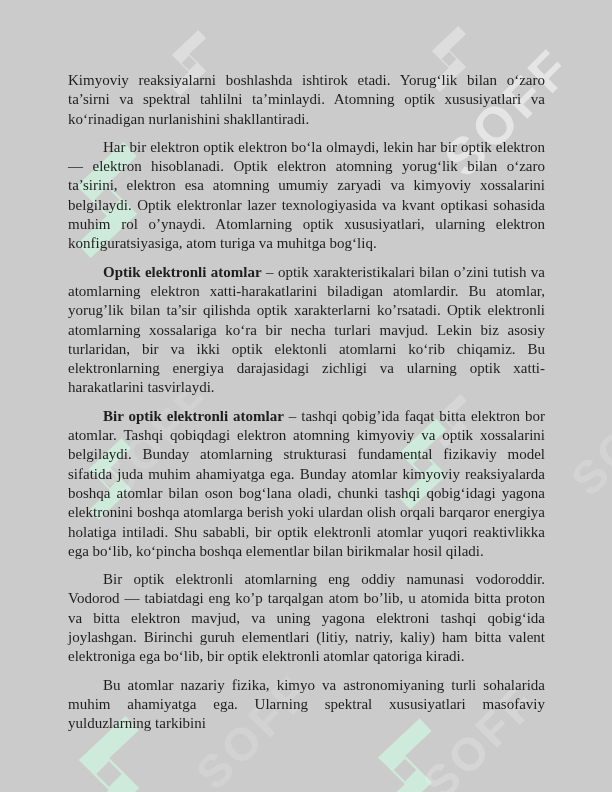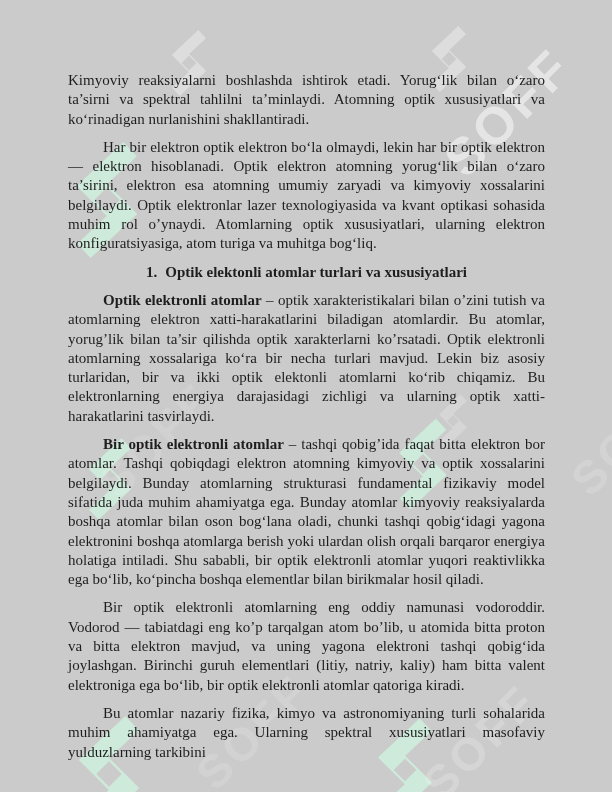--- a/index.html
+++ b/index.html
@@ -89,21 +89,20 @@
   <div class="wm-text" style="left:185px;top:762px;font-size:46px;opacity:.15">SOFF</div>
   <div class="wm-text" style="left:412px;top:772px;font-size:46px;opacity:.2">SOFF</div>
 
   <div class="textblock">
 
     <p class="first">Kimyoviy reaksiyalarni boshlashda ishtirok etadi. Yorugʻlik bilan oʻzaro ta’sirni va spektral tahlilni ta’minlaydi. Atomning optik xususiyatlari va koʻrinadigan nurlanishini shakllantiradi.</p>
 
     <p>Har bir elektron optik elektron boʻla olmaydi, lekin har bir optik elektron — elektron hisoblanadi. Optik elektron atomning yorugʻlik bilan oʻzaro ta’sirini, elektron esa atomning umumiy zaryadi va kimyoviy xossalarini belgilaydi. Optik elektronlar lazer texnologiyasida va kvant optikasi sohasida muhim rol o’ynaydi. Atomlarning optik xususiyatlari, ularning elektron konfiguratsiyasiga, atom turiga va muhitga bogʻliq.</p>
 
 
-    <div class="subheading"><span>1.</span><span class="nspace"></span><span>Optik elektonli atomlar turlari va xususiyatlari</span></div>
 
     <p><b>Optik elektronli atomlar</b> <span>– optik xarakteristikalari bilan o’zini tutish va atomlarning elektron xatti-harakatlarini biladigan atomlardir. Bu atomlar, yorug’lik bilan ta’sir qilishda optik xarakterlarni ko’rsatadi. Optik elektronli atomlarning xossalariga koʻra bir necha turlari mavjud. Lekin biz asosiy turlaridan, bir va ikki optik elektonli atomlarni koʻrib chiqamiz. Bu elektronlarning energiya darajasidagi zichligi va ularning optik xatti-harakatlarini tasvirlaydi.</span></p>
 
     <p><b>Bir optik elektronli atomlar</b> <span>– tashqi qobig’ida faqat bitta elektron bor atomlar. Tashqi qobiqdagi elektron atomning kimyoviy va optik xossalarini belgilaydi. Bunday atomlarning strukturasi fundamental fizikaviy model sifatida juda muhim ahamiyatga ega. Bunday atomlar kimyoviy reaksiyalarda boshqa atomlar bilan oson bogʻlana oladi, chunki tashqi qobigʻidagi yagona elektronini boshqa atomlarga berish yoki ulardan olish orqali barqaror energiya holatiga intiladi. Shu sababli, bir optik elektronli atomlar yuqori reaktivlikka ega boʻlib, koʻpincha boshqa elementlar bilan birikmalar hosil qiladi.</span></p>
 
     <p>Bir optik elektronli atomlarning eng oddiy namunasi vodoroddir. Vodorod — tabiatdagi eng ko’p tarqalgan atom bo’lib, u atomida bitta proton va bitta elektron mavjud, va uning yagona elektroni tashqi qobigʻida joylashgan. Birinchi guruh elementlari (litiy, natriy, kaliy) ham bitta valent elektroniga ega boʻlib, bir optik elektronli atomlar qatoriga kiradi.</p>
 
     <p>Bu atomlar nazariy fizika, kimyo va astronomiyaning turli sohalarida muhim ahamiyatga ega. Ularning spektral xususiyatlari masofaviy yulduzlarning tarkibini</p>
 
   </div>

